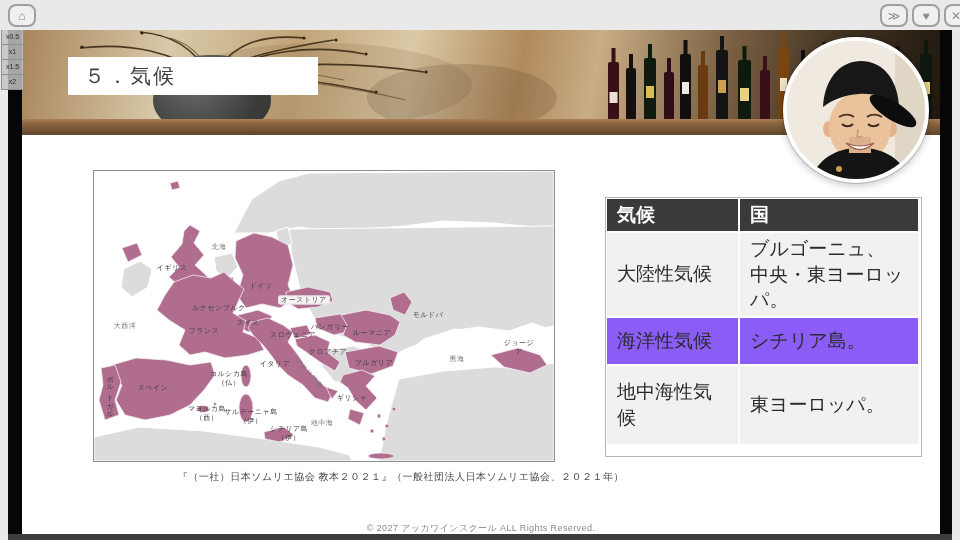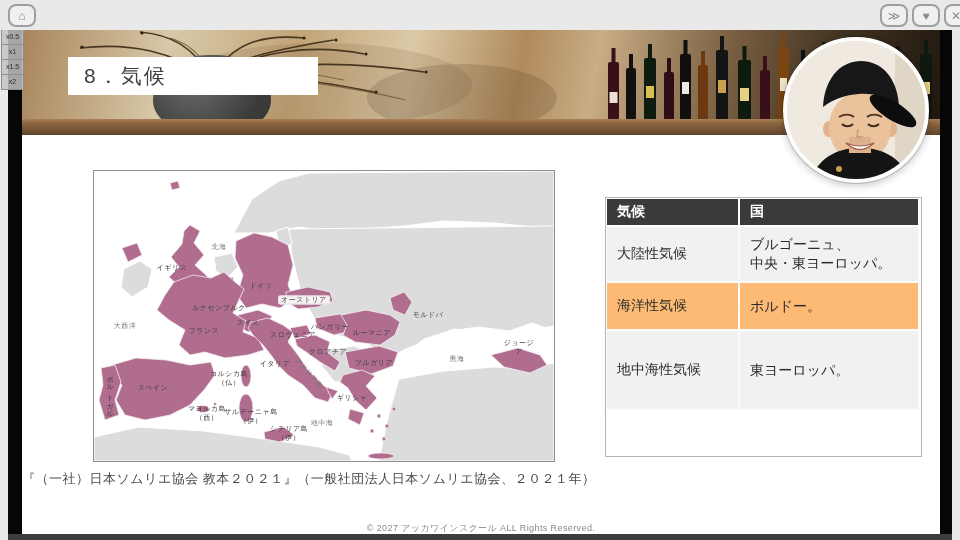--- a/index.html
+++ b/index.html
@@ -29,28 +29,28 @@
       color:#404040;font-size:21px;line-height:38px;padding-left:16px;box-sizing:border-box;letter-spacing:2px;}
   
   .map-figure{position:absolute;left:71px;top:140px;width:460px;height:290px;border:1px solid #8f8f8f;
       background:#ffffff;box-sizing:content-box;}
   .mlabel{position:absolute;transform:translate(-50%,-50%);font-size:7px;color:#3d3d3d;line-height:1.3;
       text-align:center;white-space:pre-line;letter-spacing:.5px;z-index:5;}
   .sea{color:#767676;}
   .boxed{background:rgba(255,255,255,.92);border:1px solid #e0e0e0;border-radius:2px;padding:0 2px;}
   .vertical{writing-mode:vertical-rl;letter-spacing:1px;}
   .tilt{transform:translate(-50%,-50%) rotate(48deg);}
-  .map-caption{position:absolute;left:0px;top:440px;width:602px;text-align:left;font-size:13px;color:#4a4a4a;letter-spacing:.5px;}
+  .map-caption{position:absolute;left:0px;top:440px;width:602px;text-align:right;font-size:10px;color:#4a4a4a;letter-spacing:.5px;}
   
   .climate-table{position:absolute;left:583px;top:167px;border-collapse:collapse;}
   .climate-table td,.climate-table th{border:2px solid #fcfcfc;box-sizing:border-box;
-      font-size:14px;color:#2b2b2b;text-align:left;vertical-align:middle;padding:3px 10px;}
+      font-size:19px;color:#2b2b2b;text-align:left;vertical-align:middle;padding:3px 10px;}
   .climate-table th{background:#3b3a39;color:#ffffff;font-weight:bold;height:28px;}
   .row-light td{background:#f2f1f0;}
-  .row-dark td{background:#fdba74;}
+  .row-dark td{background:#8b5cf6;}
   .region-cell{white-space:pre-line;line-height:1.35;}
   .tbl-outline{position:absolute;left:583px;top:167px;width:315px;height:258px;border:1px solid #b5b5b5;pointer-events:none;}
   .slide-footer{position:absolute;left:0;top:492px;width:918px;text-align:center;font-size:9px;color:#8a8a8a;letter-spacing:.4px;}
   
   .webcam{position:absolute;left:783px;top:37px;width:146px;height:146px;border-radius:50%;
       border:4px solid #fdfdfd;box-sizing:border-box;overflow:hidden;z-index:50;
       box-shadow:0 0 0 1px rgba(0,0,0,.18),0 2px 8px rgba(0,0,0,.25);background:#efe9df;}
 </style>
 </head>
 <body>
@@ -149,21 +149,21 @@
             <rect x="303.5" y="16" width="4" height="16" fill="#101010"></rect>
           <rect x="328" y="24" width="12" height="66" rx="2" fill="#0e180e"></rect>
             <rect x="332" y="10" width="4" height="16" fill="#0e180e"></rect>
             <rect x="330" y="52" width="8" height="12" fill="#e8d080"></rect>
         </g>
       </svg>
       <div class="shelf"></div>
     </div>
 
     <div class="title-box">
-      <span>8．気候</span>
+      <span>５．気候</span>
     </div>
 
     <div class="map-figure">
       <svg width="460" height="290" viewBox="0 0 460 290">
         <g fill="#dcdcdc" stroke="#ffffff" stroke-width="1">
           <path d="M140,62 L158,28 L185,10 L215,2 L460,0 L460,58 L400,52 L350,50 L310,55 L270,58 L235,60 L205,56 L175,62 Z"></path>
           <path d="M195,58 L460,55 L460,155 L430,160 L395,164 L360,158 L332,170 L312,178 L298,185 L285,180 L272,172 L255,168 L238,162 L222,150 L208,125 L198,85 Z"></path>
           <path d="M225,180 L260,175 L285,185 L280,205 L262,215 L240,210 L228,195 Z"></path>
           <path d="M305,208 L350,200 L400,196 L430,198 L460,192 L460,290 L285,290 L292,255 L298,232 Z"></path>
           <path d="M0,266 L45,256 L110,260 L170,268 L225,276 L255,284 L258,290 L0,290 Z"></path>
@@ -247,21 +247,21 @@
         <th style="width:133px;">気候</th>
         <th style="width:180px;">国</th>
       </tr>
       <tr class="row-light" style="height:56px;">
         <td>大陸性気候</td>
         <td class="region-cell">ブルゴーニュ、
 中央・東ヨーロッパ。</td>
       </tr>
       <tr class="row-dark" style="height:48px;">
         <td>海洋性気候</td>
-        <td class="region-cell">ボルドー。</td>
+        <td class="region-cell">シチリア島。</td>
       </tr>
       <tr class="row-light" style="height:80px;">
         <td>地中海性気候</td>
         <td class="region-cell">東ヨーロッパ。</td>
       </tr>
     </tbody>
       </table>
     <div class="tbl-outline"></div>
 
     <div class="slide-footer">© 2027 アッカワインスクール ALL Rights Reserved.</div>

